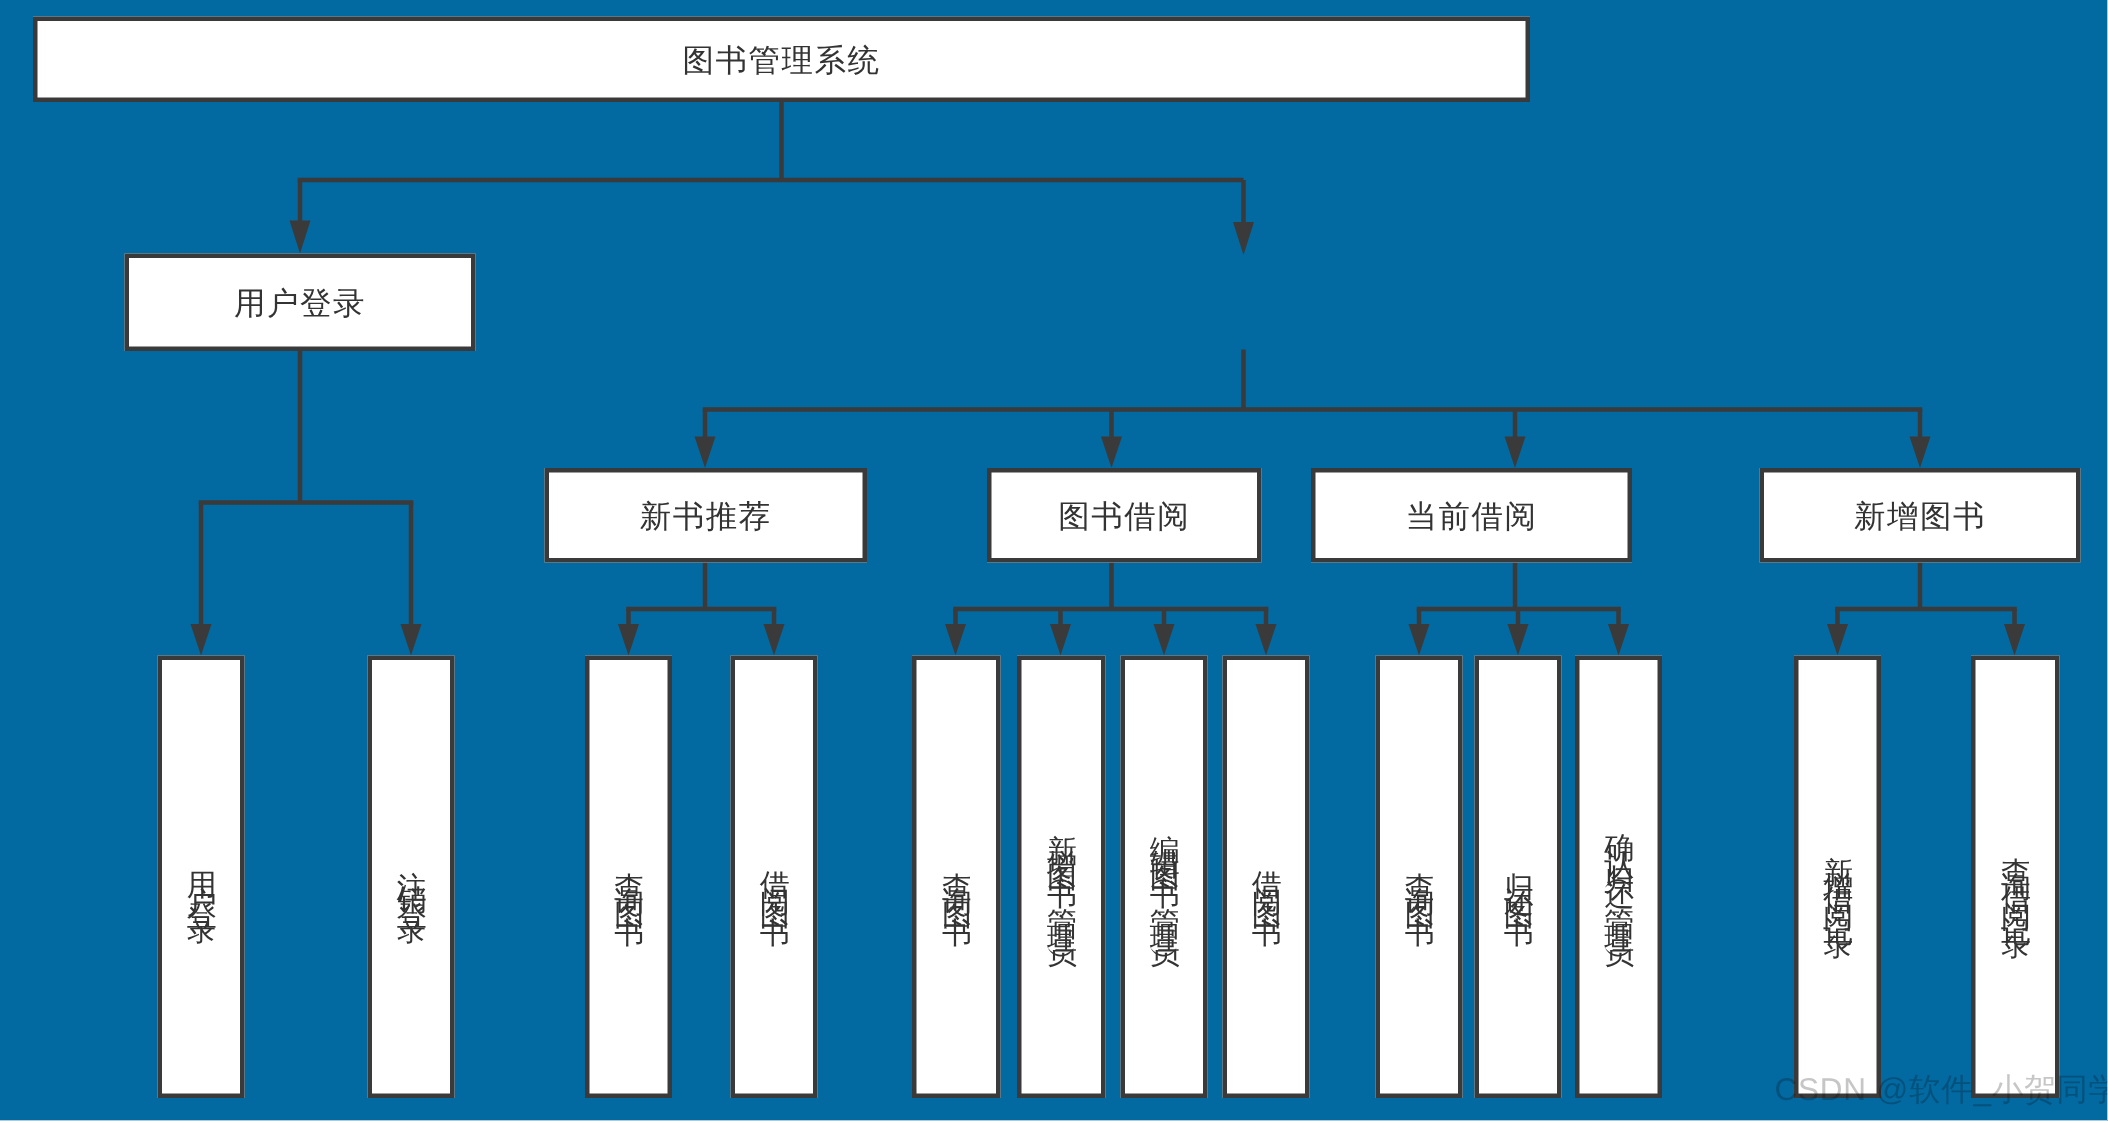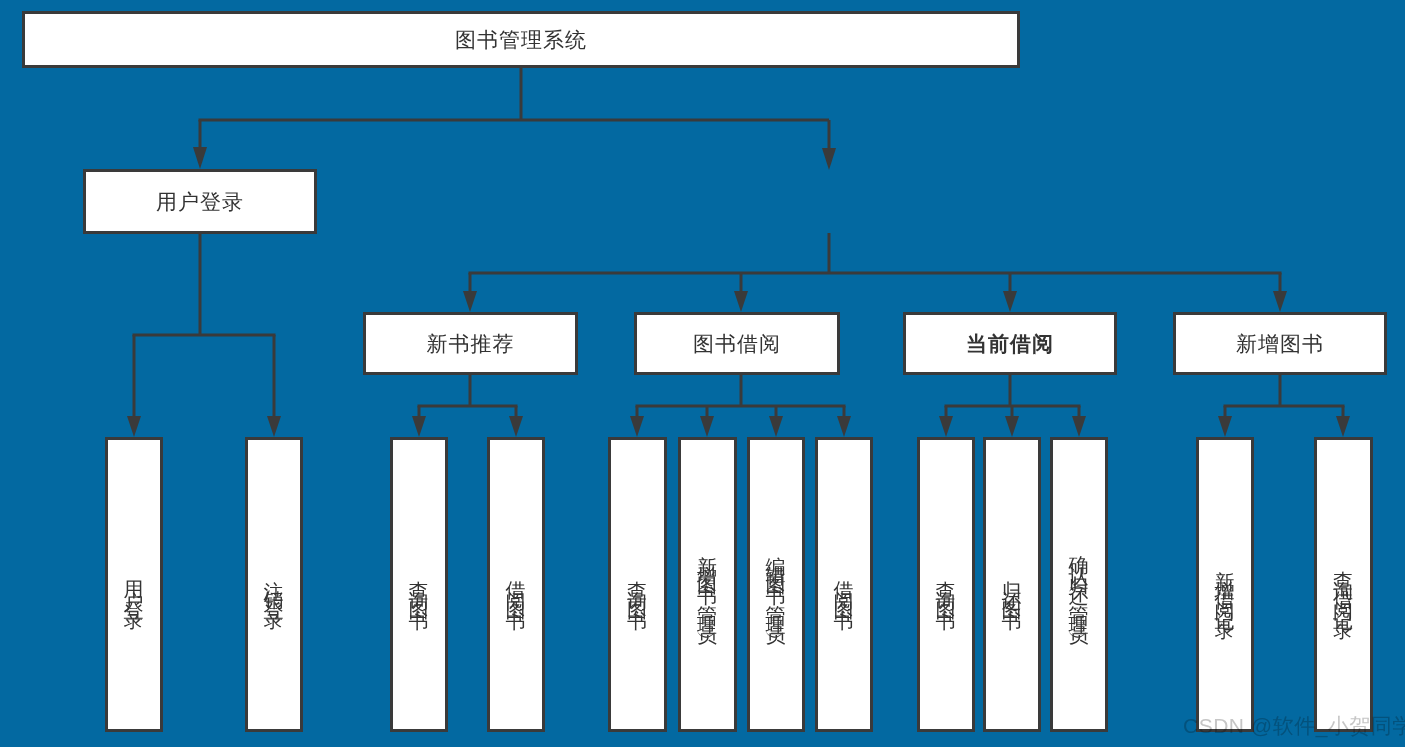--- a/index.html
+++ b/index.html
@@ -93,22 +93,22 @@
       <polygon points="1218,416 1232,416 1225,437"></polygon>
       <polygon points="1336,416 1350,416 1343,437"></polygon>
     </g>
   </svg>
 
   <div class="node hbox" style="left:22px;top:11px;width:998px;height:57px;">图书管理系统</div>
 
   <div class="node hbox" style="left:83px;top:169px;width:234px;height:65px;">用户登录</div>
 
   <div class="node hbox" style="left:363px;top:312px;width:215px;height:63px;">新书推荐</div>
-  <div class="node hbox" style="left:634px;top:312px;width:206px;height:63px;">图书借阅</div>
-  <div class="node hbox" style="left:903px;top:312px;width:214px;height:63px;font-weight:bold;">当前借阅</div>
+  <div class="node hbox" style="left:658px;top:312px;width:183px;height:63px;">图书借阅</div>
+  <div class="node hbox" style="left:874px;top:312px;width:214px;height:63px;">当前借阅</div>
   <div class="node hbox" style="left:1173px;top:312px;width:214px;height:63px;">新增图书</div>
 
   <div class="node vbox" style="left:105px;top:437px;width:58px;height:295px;">用户登录</div>
   <div class="node vbox" style="left:245px;top:437px;width:58px;height:295px;">注销登录</div>
 
   <div class="node vbox" style="left:390px;top:437px;width:58px;height:295px;">查询图书</div>
   <div class="node vbox" style="left:487px;top:437px;width:58px;height:295px;">借阅图书</div>
 
   <div class="node vbox" style="left:608px;top:437px;width:59px;height:295px;">查询图书</div>
   <div class="node vbox" style="left:678px;top:437px;width:59px;height:295px;">新增图书（管理员）</div>

